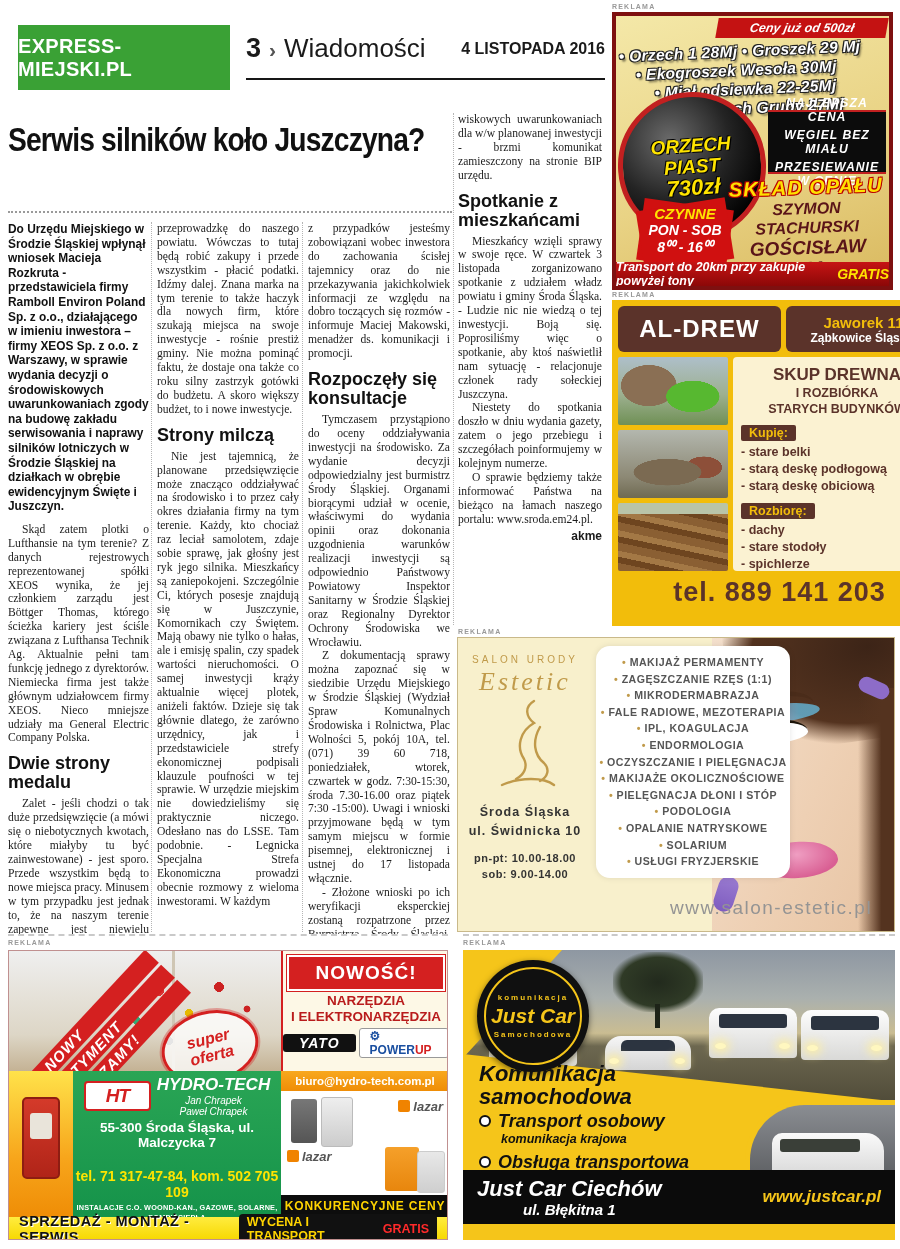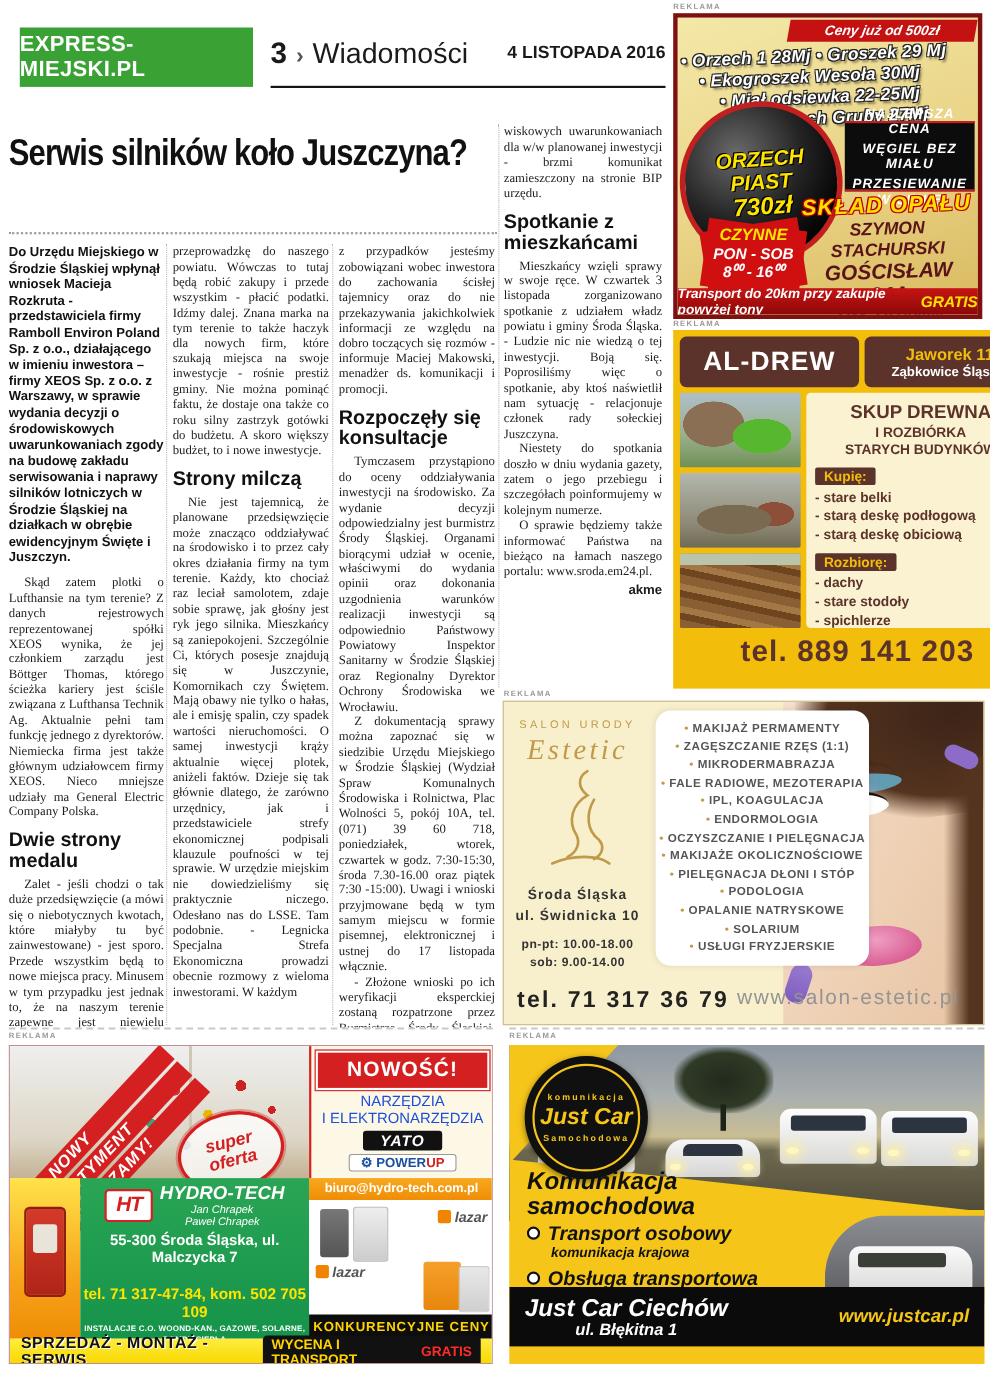--- a/index.html
+++ b/index.html
@@ -1,21 +1,21 @@
 <!DOCTYPE html>
 <html><head>
 <meta charset="utf-8">
 <style>
   html,body{margin:0;padding:0;background:#e9e9e9;}
   .page{position:relative;width:900px;height:1249px;background:#fff;overflow:hidden;
         font-family:"Liberation Sans",sans-serif;color:#1a1a1a;margin:0 auto;}
   .abs{position:absolute;}
 
   
-  .brand{left:18px;top:25px;width:212px;height:54px;background:#3aa135;color:#fff;
+  .brand{left:18px;top:25px;width:212px;height:65px;background:#3aa135;color:#fff;
          display:flex;align-items:center;justify-content:center;font-weight:900;
          font-size:20px;letter-spacing:.3px;}
   .section{left:246px;top:33px;display:flex;align-items:baseline;gap:8px;}
   .section .pg{font-size:27px;font-weight:900;}
   .section .chev{font-size:21px;color:#555;font-weight:700;}
   .section .sec{font-size:26px;font-weight:400;}
   .issue-date{left:430px;top:40px;width:175px;text-align:right;font-weight:900;font-size:16px;}
   .header-rule{left:246px;top:78px;width:359px;height:2px;background:#161616;}
 
   
@@ -174,41 +174,41 @@
   .ht-ribbon div{background:#d42020;color:#fff;font-weight:900;font-style:italic;font-size:15px;
         text-align:center;padding:1px 0;margin:3px 0;letter-spacing:1px;}
   .ht-stamp{position:absolute;left:152px;top:60px;width:92px;height:66px;border:3px solid #d42020;
         border-radius:50%;transform:rotate(-14deg);display:flex;flex-direction:column;align-items:center;
         justify-content:center;color:#d42020;font-weight:900;font-style:italic;font-size:16px;line-height:17px;
         background:rgba(255,255,255,.78);box-shadow:0 0 0 2px rgba(212,32,32,.35);}
   .ht-right{position:absolute;left:272px;top:0;width:168px;height:120px;background:#fdf8e6;
         border-left:2px solid #d42020;box-sizing:border-box;}
   .ht-new{margin:4px 4px 2px;height:32px;background:#d42020;border:2px solid #fff;outline:1px solid #d42020;
         color:#fff;font-weight:900;font-size:19px;display:flex;align-items:center;justify-content:center;letter-spacing:1px;}
-  .ht-tools{text-align:center;font-weight:400;font-size:13.5px;line-height:15.5px;color:#1d4ed8;margin-top:2px;}
-  .ht-logos{display:flex;flex-direction:column;align-items:center;gap:3px;margin-top:4px;}
+  .ht-tools{text-align:center;font-weight:700;font-size:13.5px;line-height:15.5px;color:#b91c1c;margin-top:2px;}
+  .ht-logos{display:flex;flex-direction:row;align-items:center;gap:3px;margin-top:4px;}
   .yato{background:#111;color:#fff;font-weight:900;font-style:italic;font-size:14px;padding:1px 16px;
         border-radius:3px;letter-spacing:1px;}
   .powerup{background:#fff;border:1px solid #999;border-radius:3px;padding:0 10px;font-weight:900;font-size:12px;}
   .powerup .gear{color:#1a4fa0;}
   .powerup .pu1{color:#1a4fa0;}
   .powerup .pu2{color:#d42020;}
   .ht-email{position:absolute;left:272px;top:120px;width:168px;height:20px;
         background:linear-gradient(#f8a81e,#ef8d06);color:#fff;font-weight:700;font-size:11.5px;
         display:flex;align-items:center;justify-content:center;}
   .ht-leftstrip{position:absolute;left:0;top:120px;width:64px;height:146px;
         background:linear-gradient(180deg,#ffe24a,#f7a51b 60%,#ef8d06);}
   .ht-boiler{margin:26px auto 0;width:34px;height:78px;background:linear-gradient(#d43a2a,#b02418);
         border-radius:5px;border:2px solid #8e1d12;position:relative;}
   .ht-boiler::before{content:'';position:absolute;left:6px;top:14px;right:6px;height:26px;
         background:#e9e4da;border-radius:3px;}
   .ht-green{position:absolute;left:64px;top:120px;width:208px;height:146px;
         background:linear-gradient(#2aa555,#15934a);color:#fff;text-align:center;padding-top:4px;box-sizing:border-box;}
   .ht-brandrow{display:flex;align-items:center;justify-content:center;gap:6px;}
-  .ht-logo{width:44px;height:30px;background:#fff;border-radius:4px;color:#d42020;font-weight:900;
+  .ht-logo{width:67px;height:30px;background:#fff;border-radius:4px;color:#d42020;font-weight:900;
         font-size:19px;font-style:italic;display:flex;align-items:center;justify-content:center;
         border:2px solid #d42020;box-sizing:border-box;letter-spacing:-1px;}
   .ht-name{font-size:17px;font-weight:900;font-style:italic;}
   .ht-owner{font-size:10px;font-style:italic;line-height:11px;}
   .ht-addr{font-size:13.5px;font-weight:900;margin-top:3px;}
   .ht-phone{color:#ffe400;font-size:14px;font-weight:900;margin-top:18px;}
   .ht-svc{margin-top:3px;}
   .ht-svc div{font-size:7.3px;font-weight:700;line-height:9.8px;letter-spacing:.2px;}
   .ht-rightpanel{position:absolute;left:272px;top:140px;width:168px;height:104px;background:#fff;}
   .lz{position:absolute;font-weight:900;font-style:italic;color:#555;font-size:13px;}
@@ -454,21 +454,20 @@
       <li>IPL, KOAGULACJA</li>
       <li>ENDORMOLOGIA</li>
       <li>OCZYSZCZANIE I PIELĘGNACJA</li>
       <li>MAKIJAŻE OKOLICZNOŚCIOWE</li>
       <li>PIELĘGNACJA DŁONI I STÓP</li>
       <li>PODOLOGIA</li>
       <li>OPALANIE NATRYSKOWE</li>
       <li>SOLARIUM</li>
       <li>USŁUGI FRYZJERSKIE</li>
     </ul>
-    <div class="es-tel">tel. 71 317 36 79</div>
     <div class="es-web">www.salon-estetic.pl</div>
   </div>
 
   <div class="abs hydrotech">
     <div class="ht-photo"></div>
     <div class="ht-ribbon">
       <div>NOWY</div>
       <div>ASORTYMENT</div>
       <div>ZAPRASZAMY!</div>
     </div>

